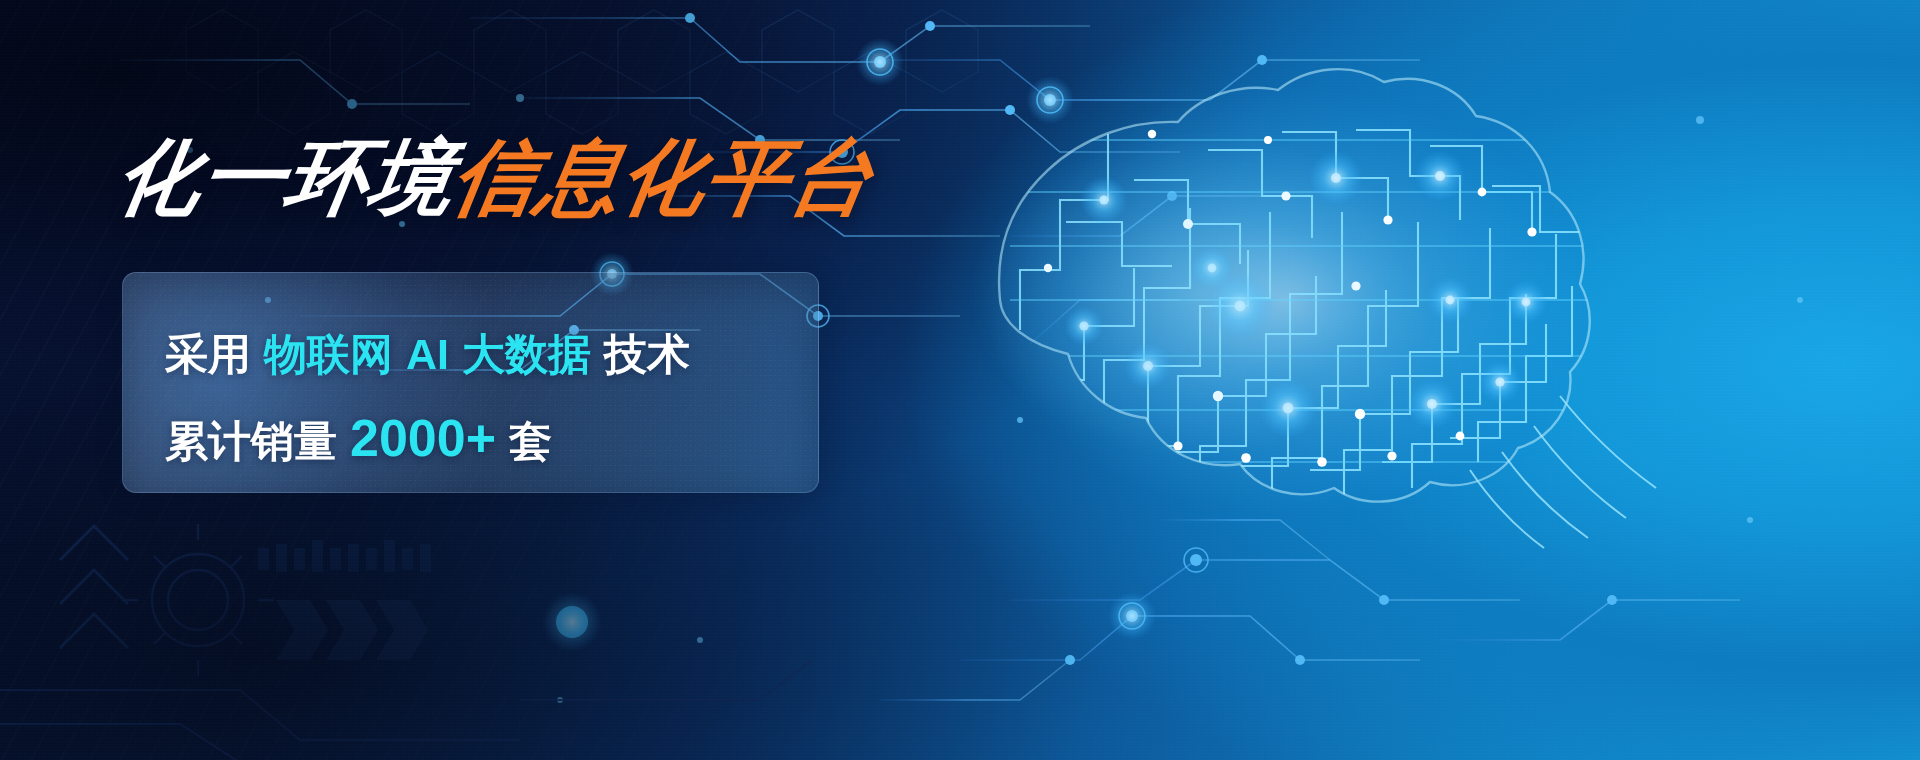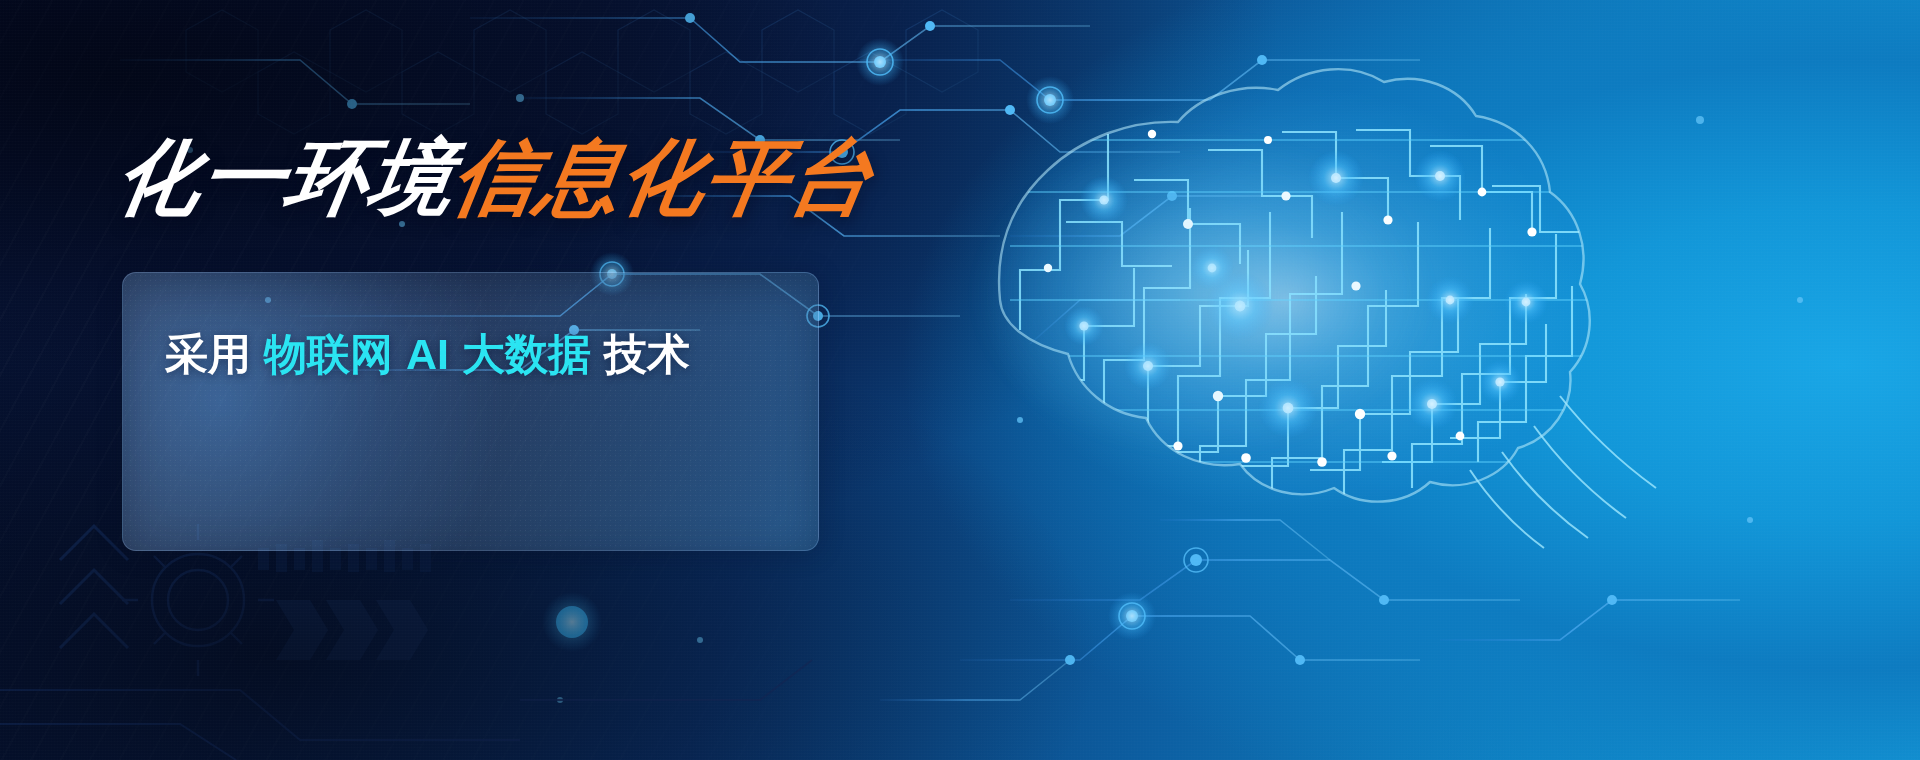--- a/index.html
+++ b/index.html
@@ -48,21 +48,21 @@
     font-style:italic;letter-spacing:1px;
     white-space:nowrap;
     transform:skewX(-9deg);
     text-shadow:0 5px 16px rgba(0,8,30,.55);
   }
   .headline .w{color:#ffffff;}
   .headline .o{color:#f47920;}
 
   
   .panel{
-    position:absolute;left:122px;top:272px;width:697px;height:279px;
+    position:absolute;left:122px;top:272px;width:697px;height:221px;
     border-radius:14px;
     background:
       radial-gradient(circle at 14% 46%, rgba(86,170,255,.36) 0%, rgba(86,170,255,0) 46%),
       linear-gradient(105deg, rgba(152,172,205,.30) 0%, rgba(130,165,210,.26) 38%, rgba(104,163,214,.32) 72%, rgba(94,166,219,.36) 100%);
     border:1px solid rgba(186,214,248,.16);
     box-shadow:0 10px 40px rgba(2,10,34,.28) inset, 0 2px 26px rgba(3,12,38,.22);
     overflow:hidden;
     padding-left:20px;
   }
   .panel:after{
@@ -394,16 +394,19 @@
   <div class="bg-noise"></div>
 
   <div class="headline">
     <span class="w">化一环境</span><span class="o">信息化平台</span>
   </div>
 
   <div class="panel">
     <div class="panel-line" id="pl1">
       <span>采用</span><span class="sp"></span><span class="cyan">物联网</span><span class="sp"></span><span class="cyan">AI</span><span class="sp"></span><span class="cyan">大数据</span><span class="sp"></span><span>技术</span>
     </div>
+    <div class="panel-line" id="pl2">
+      <span>累计销量</span><span class="sp"></span><span class="cyan big">2000+</span><span class="sp"></span><span>套</span>
+    </div>
   </div>
 
 
 </div>
 
 </body></html>

